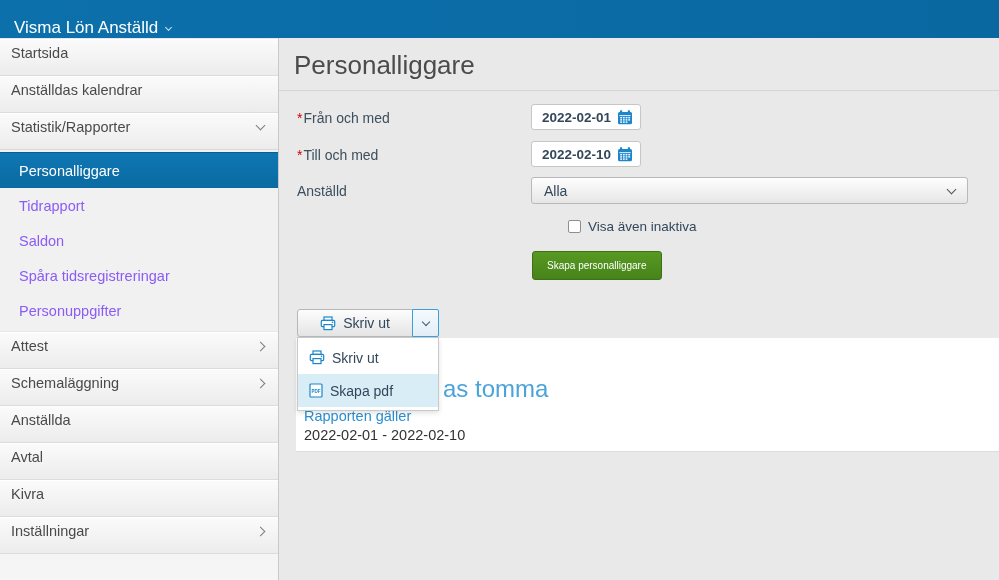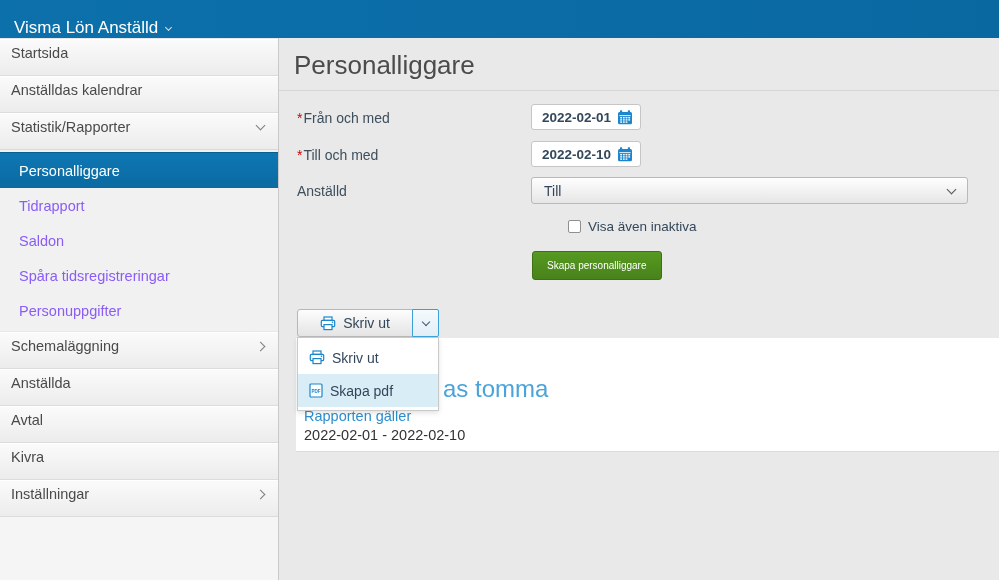--- a/index.html
+++ b/index.html
@@ -178,20 +178,24 @@
     </div>
     <div class="sub-item">
       <span>Spåra tidsregistreringar</span>
     </div>
     <div class="sub-item">
       <span>Personuppgifter</span>
     </div>
   </div>
 
   <div class="side-bottom">
+    <div class="side-item">
+      <span>Attest</span>
+      <span class="chev right"></span>
+    </div>
     <div class="side-item">
       <span>Schemaläggning</span>
       <span class="chev right"></span>
     </div>
     <div class="side-item">
       <span>Anställda</span>
     </div>
     <div class="side-item">
       <span>Avtal</span>
     </div>
@@ -257,21 +261,21 @@
           <rect x="3.2" y="11.4" width="1.8" height="1.4"></rect>
             <rect x="5.9" y="11.4" width="1.8" height="1.4"></rect>
             <rect x="8.6" y="11.4" width="1.8" height="1.4"></rect>
         </g>
       </svg>
     </span>
   </div>
 
   <div class="form-label" style="top:143px;">Anställd</div>
   <div class="select">
-    <span class="val">Till</span>
+    <span class="val">Alla</span>
     <span class="chev down"></span>
   </div>
 
   <div class="checkbox-row">
     <span class="checkbox"></span>
     <span class="lbl">Visa även inaktiva</span>
   </div>
 
   <div class="submit-btn">Skapa personalliggare</div>
 

